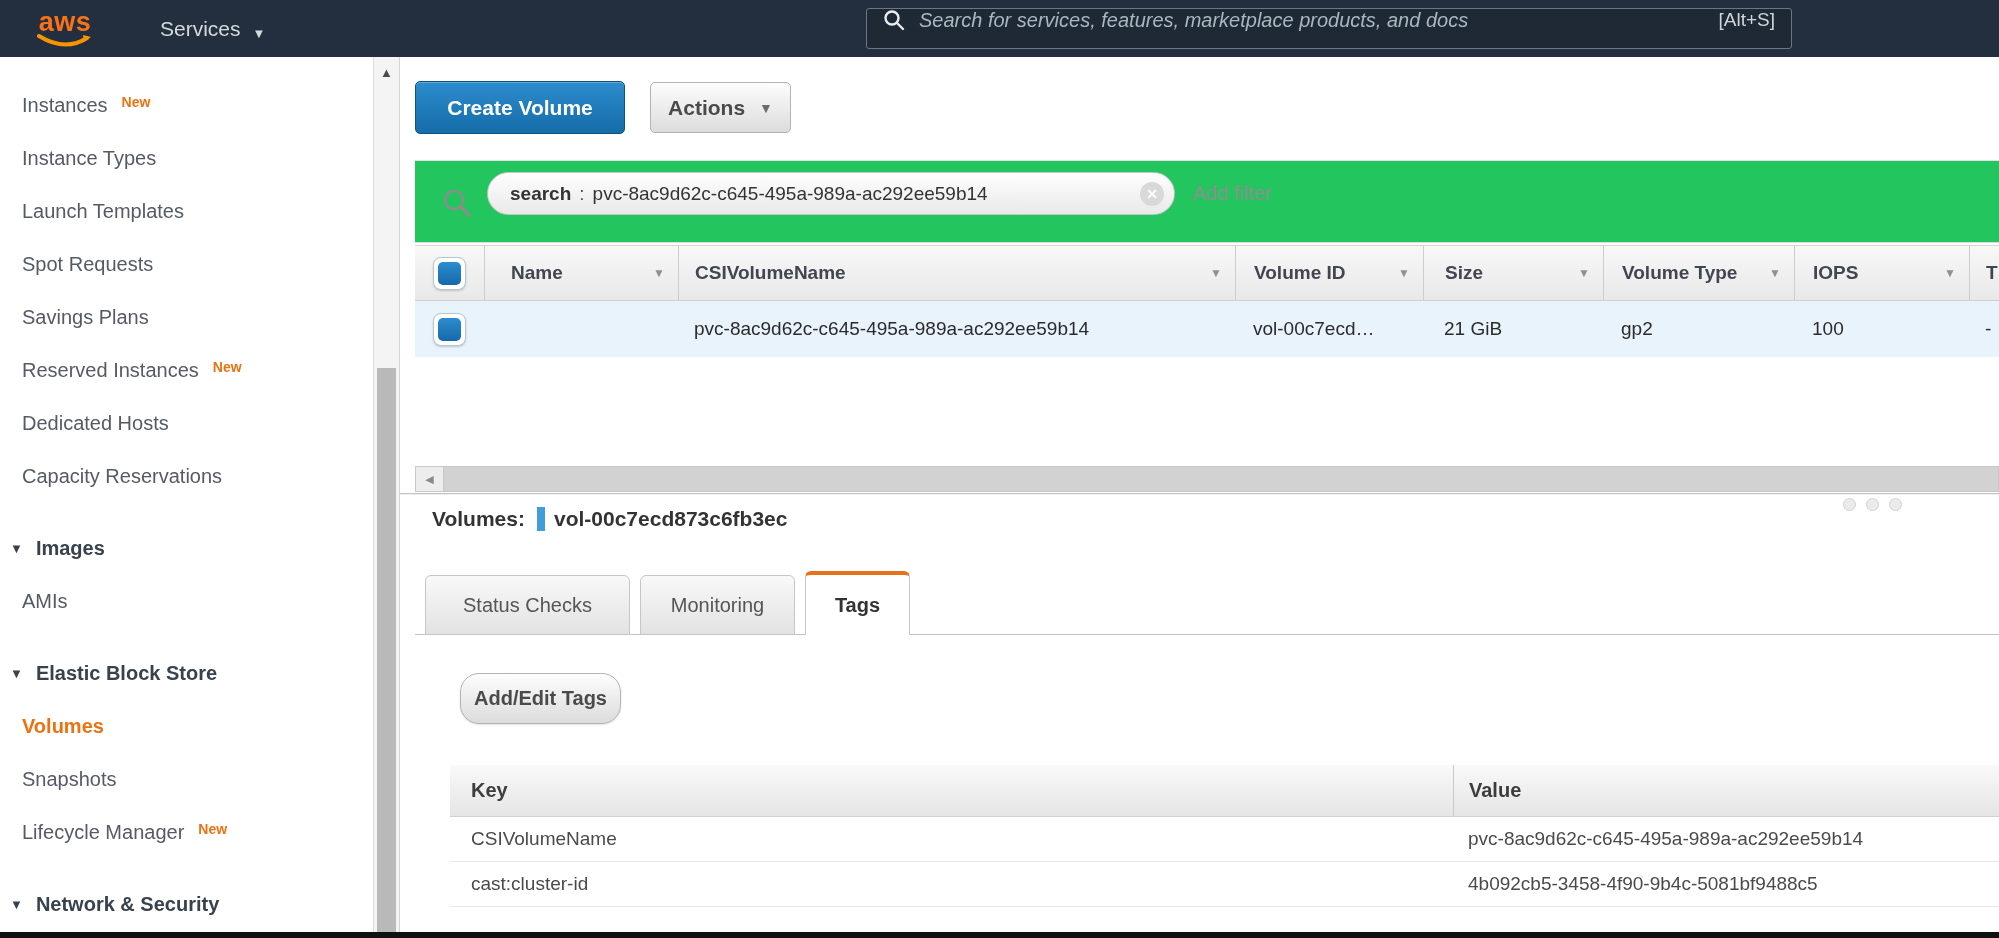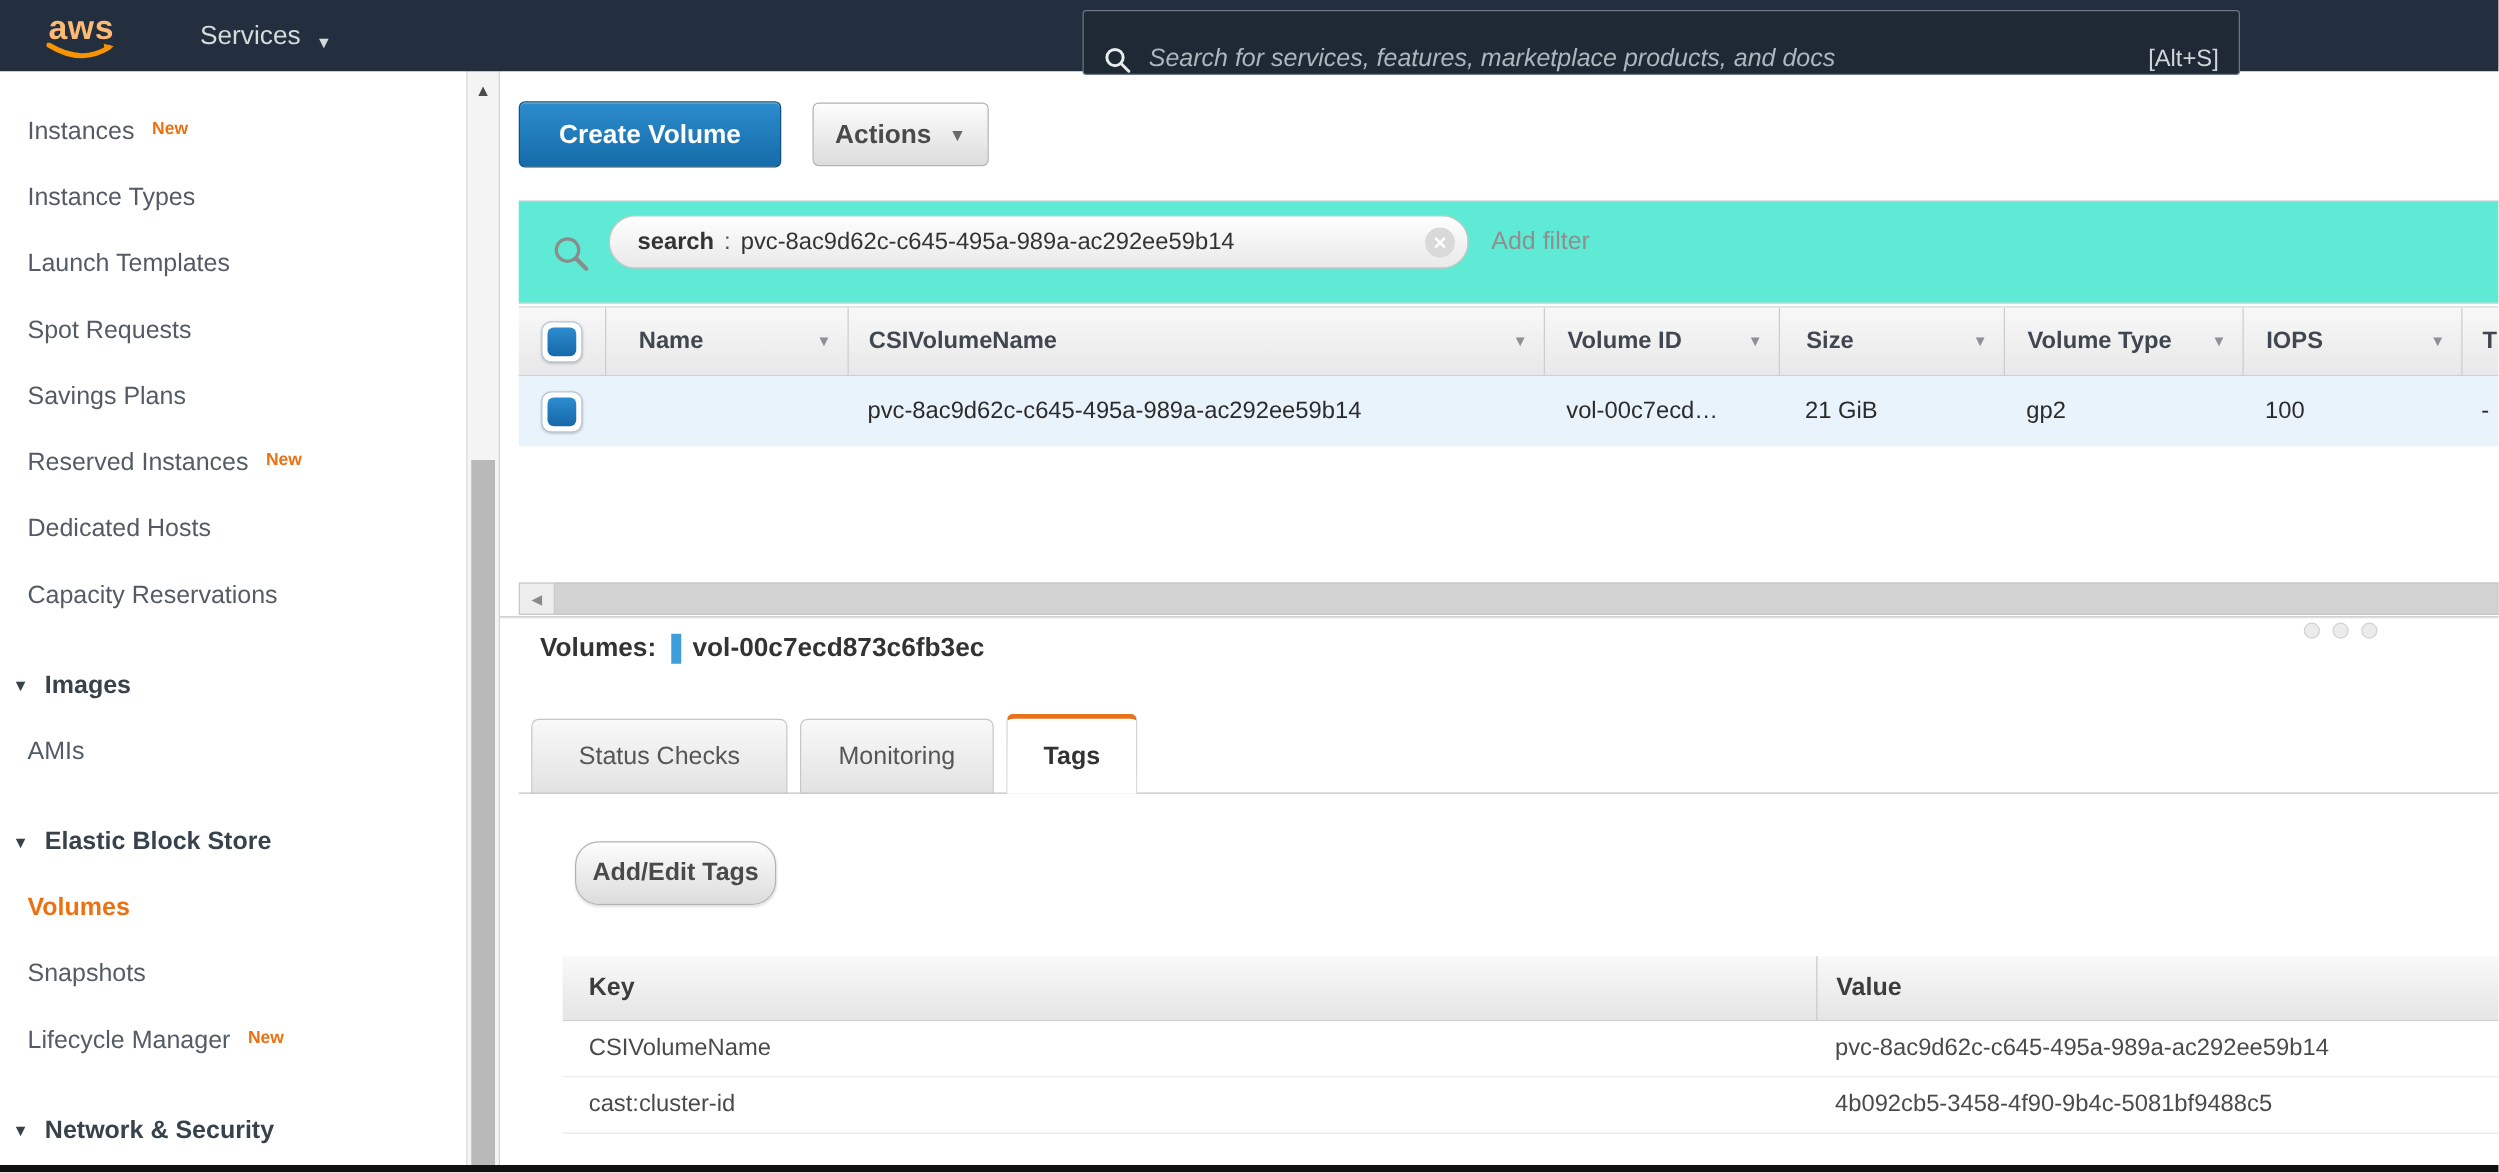--- a/index.html
+++ b/index.html
@@ -2,25 +2,25 @@
 <html><head>
 <meta charset="utf-8">
 <style>
   * { box-sizing: border-box; margin: 0; padding: 0; }
   body { font-family: "Liberation Sans", sans-serif; background:#fff; }
   .screen { position:relative; width:1999px; height:938px; background:#fff; overflow:hidden; }
 
   
   .topbar { position:absolute; left:0; top:0; width:100%; height:57px; background:#232f3e; display:flex; align-items:center; z-index:10; }
   .aws-logo { margin-left:36px; width:58px; text-align:center; }
-  .aws-logo .aws-word { color:#fdba74; font-weight:700; font-size:27px; line-height:24px; letter-spacing:.5px; }
+  .aws-logo .aws-word { color:#f97316; font-weight:700; font-size:27px; line-height:24px; letter-spacing:.5px; }
   .aws-logo svg { display:block; margin:0 auto; }
   .services { margin-left:66px; display:flex; align-items:flex-end; color:#d5dbdb; font-size:21px; cursor:pointer; }
   .services .chev { font-size:13px; margin-left:12px; color:#d5dbdb; }
-  .g-search { position:absolute; left:866px; top:8px; width:926px; height:52px; border:1px solid #6b7682; border-radius:3px; background:#1e2935; display:flex; align-items:flex-end; padding:0 16px; }
+  .g-search { position:absolute; left:866px; top:8px; width:926px; height:41px; border:1px solid #6b7682; border-radius:3px; background:#1e2935; display:flex; align-items:flex-start; padding:0 16px; }
   .g-search svg { flex:none; }
   .g-search input { flex:1; margin-left:14px; background:transparent; border:none; outline:none; color:#eee; font-size:20px; font-style:italic; font-family:"Liberation Sans", sans-serif; }
   .g-search input::placeholder { color:#aab7bd; }
   .g-shortcut { color:#cfd6da; font-size:19px; font-style:normal; margin-left:12px; }
 
   
   .sidebar { position:absolute; left:0; top:57px; width:373px; bottom:6px; background:#fff; overflow:hidden; padding-top:22px; }
   .side-item { height:53px; display:flex; align-items:center; padding-left:22px; font-size:20px; color:#545b64; cursor:pointer; white-space:nowrap; }
   .side-item .badge { color:#ec7211; font-size:14px; font-weight:700; margin-left:14px; position:relative; top:-4px; }
   .side-section { margin-top:19px; padding-left:10px; font-weight:700; color:#38424d; }
@@ -33,21 +33,21 @@
 
   
   .main { position:absolute; left:400px; top:57px; right:0; bottom:6px; background:#fff; }
 
   .btn-blue { position:absolute; left:15px; top:24px; width:210px; height:53px; border-radius:5px; border:1px solid #10527e;
     background:linear-gradient(#2d8ccd,#156ca9); color:#fff; font-weight:700; font-size:21px; display:flex; align-items:center; justify-content:center; cursor:pointer; box-shadow:inset 0 1px 0 rgba(255,255,255,.25); }
   .btn-gray { border-radius:5px; border:1px solid #b3b3b3; background:linear-gradient(#fdfdfd,#dcdcdc); color:#4a4a4a; font-weight:700; font-size:21px; display:flex; align-items:center; justify-content:center; cursor:pointer; }
   .btn-actions { position:absolute; left:250px; top:25px; width:141px; height:51px; }
   .btn-actions .chev { font-size:14px; margin-left:14px; color:#6b6b6b; }
 
-  .filter-bar { position:absolute; left:15px; right:0; top:103px; height:83px; background:#5eead4; border-top:1px solid #e2e2e2; border-bottom:1px solid #dcdcdc; }
+  .filter-bar { position:absolute; left:15px; right:0; top:103px; height:83px; background:#22c55e; border-top:1px solid #e2e2e2; border-bottom:1px solid #dcdcdc; }
   .filter-mag { position:absolute; left:26px; top:26px; }
   .token { position:absolute; left:72px; top:11px; width:688px; height:43px; border:1px solid #c6c6c6; border-radius:22px;
     background:linear-gradient(#fefefe,#e9e9e9); display:flex; align-items:center; padding:0 10px 0 22px; font-size:19px; color:#333; }
   .token .tk-key { font-weight:700; }
   .token .tk-sep { margin:0 8px; color:#555; }
   .token .tk-x { margin-left:auto; width:24px; height:24px; border-radius:50%; background:#d9d9d9; color:#fff; font-size:14px; font-weight:700; display:flex; align-items:center; justify-content:center; cursor:pointer; }
   .add-filter { position:absolute; left:778px; top:11px; width:400px; height:43px; border:none; outline:none; background:transparent; font-size:20px; color:#444; font-family:"Liberation Sans", sans-serif; }
   .add-filter::placeholder { color:#8f8f8f; }
 
   

